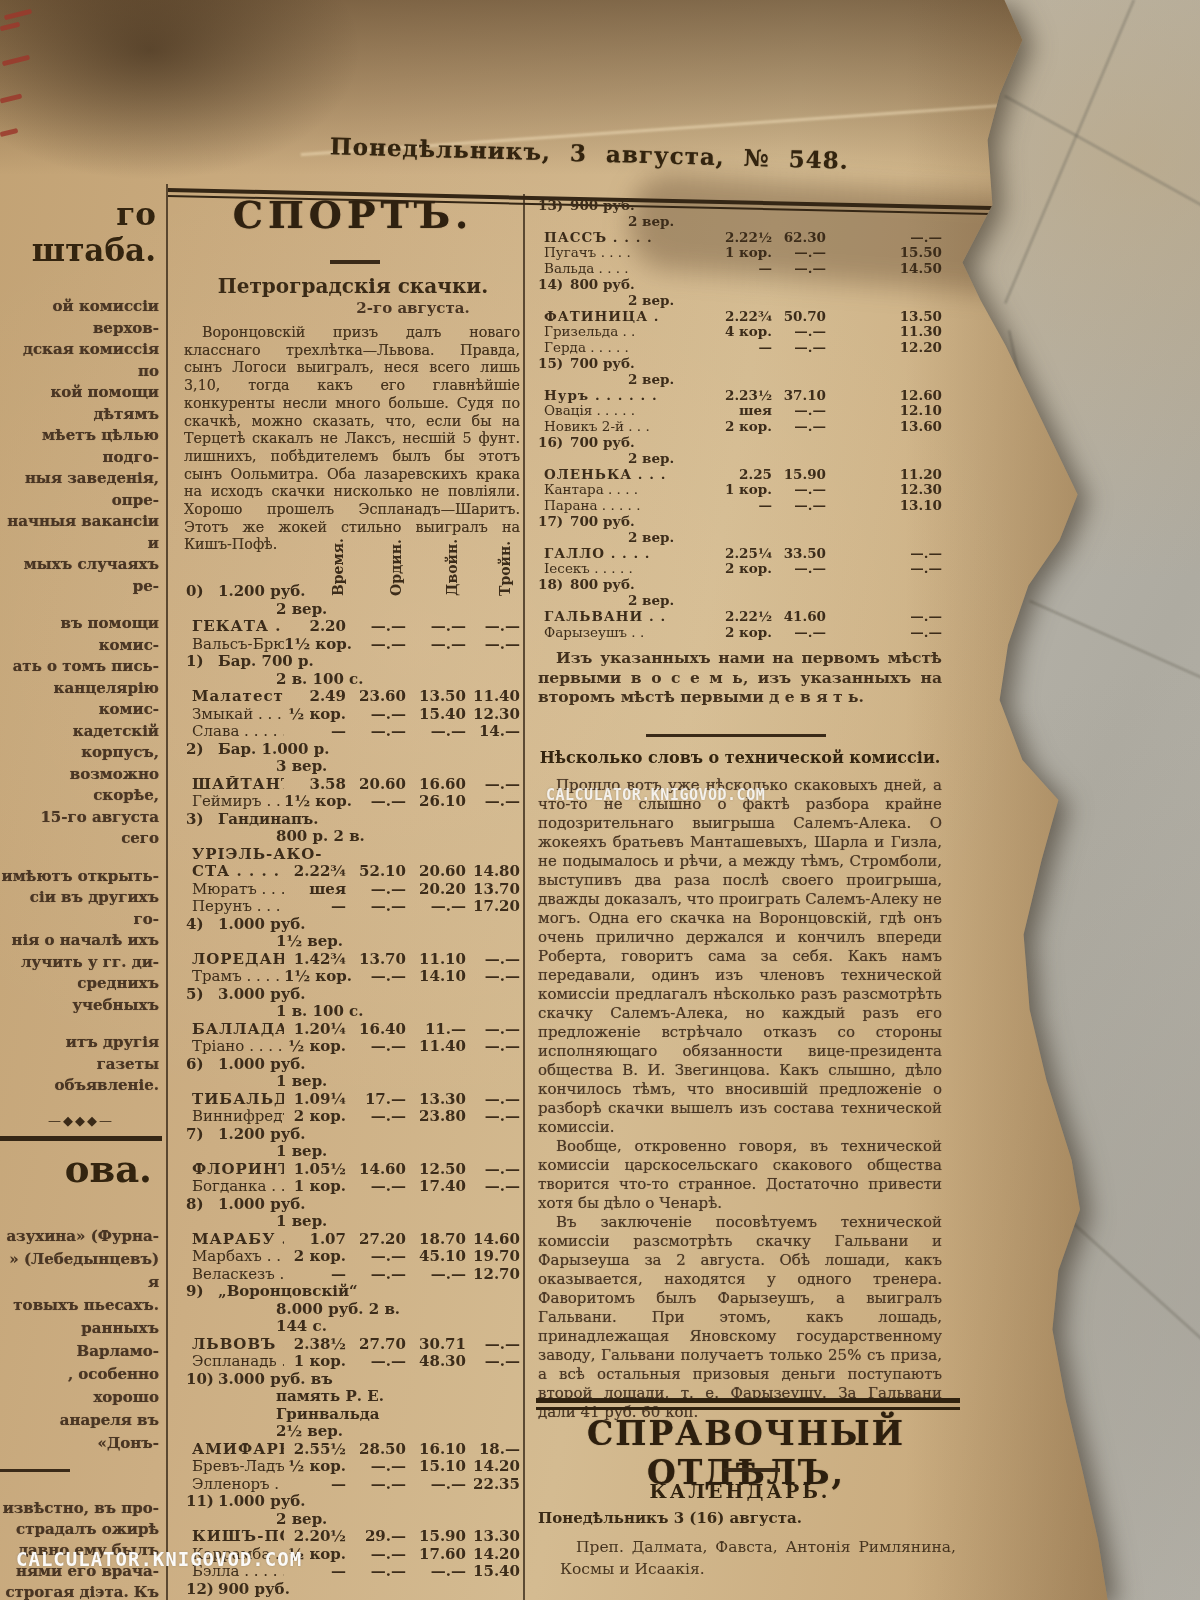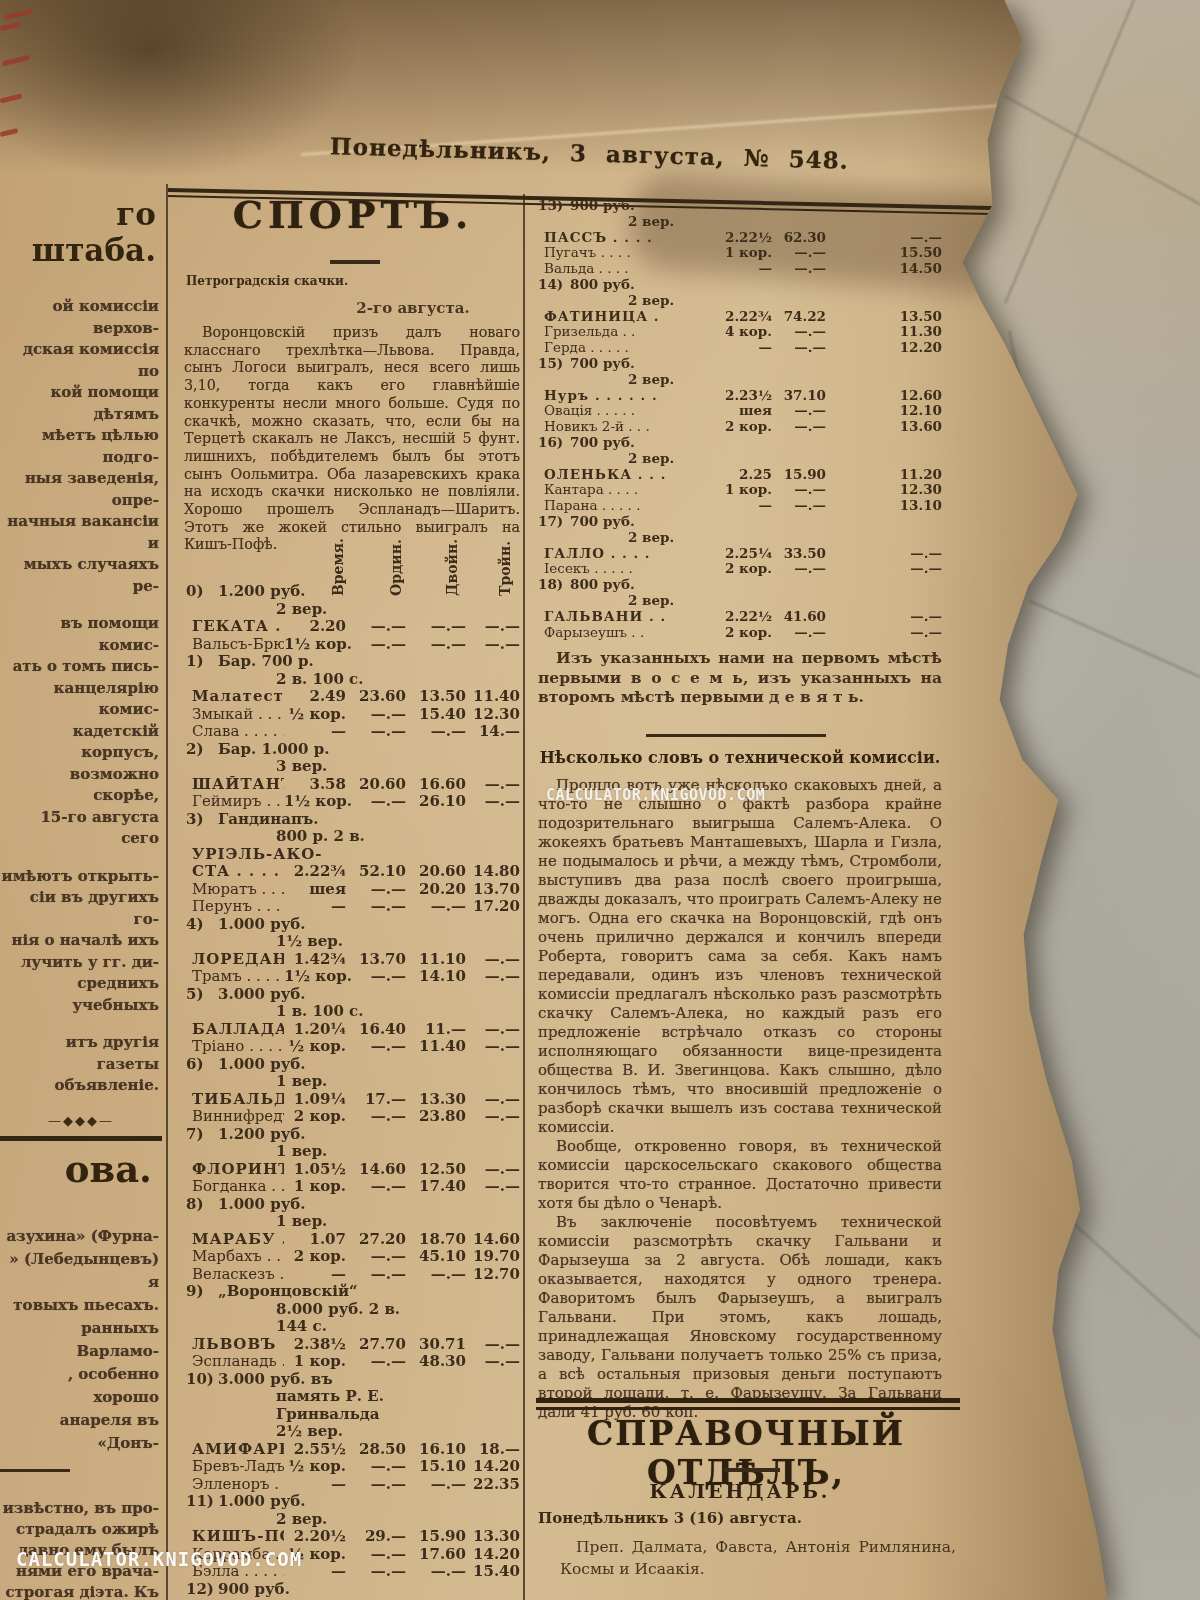--- a/index.html
+++ b/index.html
@@ -51,21 +51,21 @@
     line-height:21.5px;margin-bottom:16px;color:#4a3624;text-shadow:0 0 .7px rgba(74,54,36,.7);}
   .lb-lines.tight{line-height:21px;margin-bottom:0;}
   .lb-lines.b5{line-height:23px;margin-top:34px;margin-bottom:14px;}
   .lb-orn{text-align:center;font-size:13px;letter-spacing:2px;margin:4px 0 8px;color:#3a2a18;}
   .lb-rule{height:5px;background:#342615;margin:0 0 4px;}
   .lb-srule{height:3px;width:70px;background:#3a2a18;margin:6px 0 26px;}
   
   #sport-title{left:186px;top:192px;width:334px;text-align:center;font-size:38px;font-weight:bold;
     letter-spacing:5px;color:#2f2110;text-shadow:0 0 1px rgba(47,33,16,.7);}
   #sport-rule{left:330px;top:260px;width:50px;height:4px;}
-  #sport-sub{left:186px;top:274px;width:334px;text-align:left;font-size:12px;font-weight:bold;color:#3a2a16;}
+  #sport-sub{left:186px;top:274px;width:334px;text-align:center;font-size:20px;font-weight:bold;color:#3a2a16;}
   #sport-date{left:246px;top:299px;width:334px;text-align:center;font-size:15px;font-weight:bold;color:#4a3624;}
   #sport-intro{left:184px;top:324px;width:336px;font-size:14.3px;line-height:17.7px;
     text-align:justify;text-indent:18px;color:#46341f;text-shadow:0 0 .6px rgba(70,52,31,.6);}
   .colhead{position:absolute;top:530px;height:66px;writing-mode:vertical-rl;transform:rotate(180deg);
     font-size:14px;font-weight:bold;color:#3c2c1a;}
   
   .races{position:absolute;color:#3c2c1a;}
   #races-mid{left:186px;top:583px;width:334px;font-size:15px;}
   #races-mid .rrow{height:17.5px;line-height:17.5px;}
   #races-right{left:538px;top:198px;width:404px;font-size:13.5px;}
@@ -538,21 +538,21 @@
         <div class="rrow rtitle">
           <span class="rno">14)</span>
           <span class="rtt">800 руб.</span>
         </div>
         <div class="rrow rdist">
           <span class="rtt">2 вер.</span>
         </div>
         <div class="rrow hrow em">
           <span class="hname">ФАТИНИЦА  .</span>
           <span class="hval c-time">2.22¾</span>
-          <span class="hval c-ord">74.22</span>
+          <span class="hval c-ord">50.70</span>
           <span class="hval c-dbl">19.—</span>
           <span class="hval c-trp">13.50</span>
         </div>
         <div class="rrow hrow">
           <span class="hname">Гризельда  . .</span>
           <span class="hval c-time">4 кор.</span>
           <span class="hval c-ord">—.—</span>
           <span class="hval c-dbl">14.30</span>
           <span class="hval c-trp">11.30</span>
         </div>

